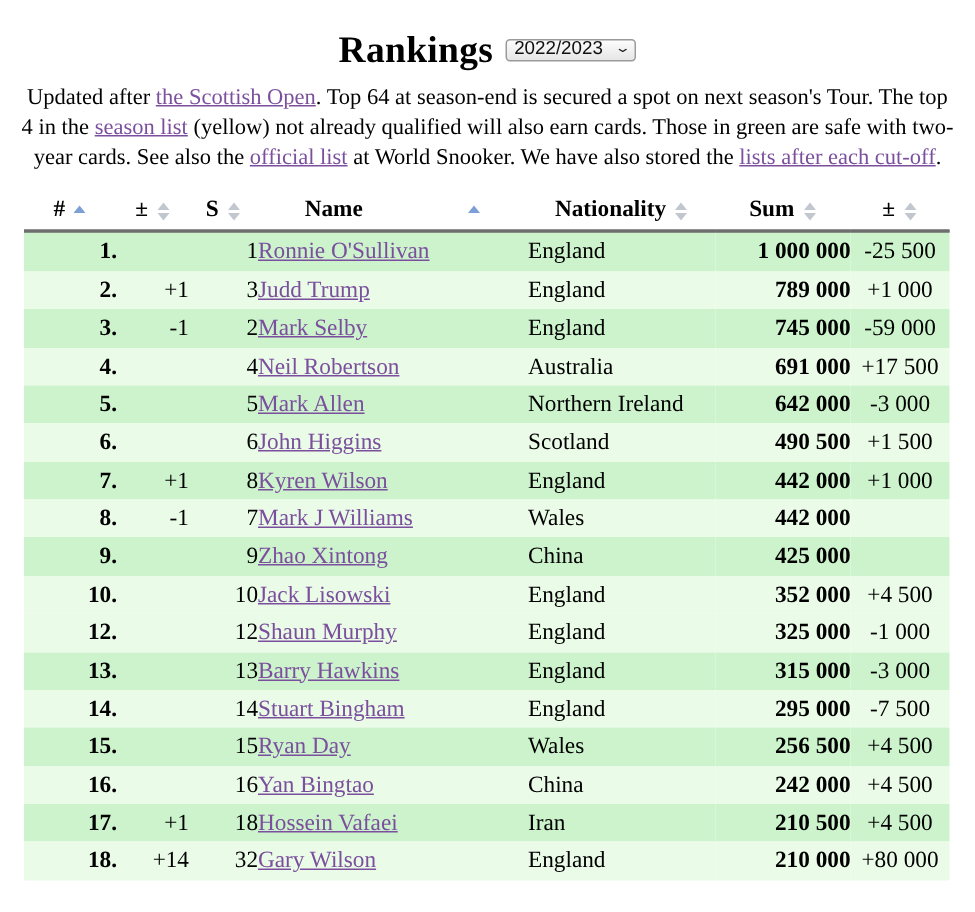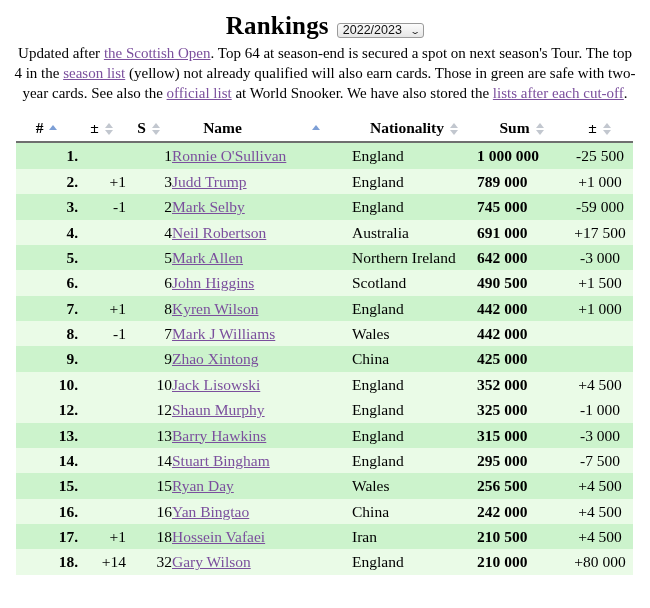--- a/index.html
+++ b/index.html
@@ -15,24 +15,25 @@
     font-family: "Liberation Serif", "DejaVu Serif", serif;
     color: #000000;
     font-size: 15.5px;
   }
 
   
   .title-bar {
     text-align: center;
     padding-top: 4px;
     display: flex;
-    align-items: flex-end;
+    align-items: center;
     justify-content: center;
     gap: 8px;
     height: 34px;
+    margin-top: 12px;
   }
   .page-title {
     font-size: 25px;
     font-weight: bold;
     letter-spacing: 0.2px;
     line-height: 1;
   }
   .season-select {
     font-family: "Liberation Sans", sans-serif;
     font-size: 12.5px;
@@ -120,21 +121,21 @@
     height: 17px;
   }
   tbody tr.odd  td { background: #ccf3cc; }
   tbody tr.even td { background: #eafbe7; }
 
   td.c-rank { text-align: right; padding-right: 14px; font-weight: bold; }
   td.c-delta{ text-align: right; padding-right: 10px; }
   td.c-seed { text-align: right; padding-right: 10px; }
   td.c-name { text-align: left;  padding-left: 8px; }
   td.c-nat  { text-align: left;  padding-left: 6px; }
-  td.c-sum  { text-align: left; font-weight: bold; padding-right: 14px; }
+  td.c-sum  { text-align: right; font-weight: bold; padding-right: 14px; }
   td.c-pm   { text-align: center; padding-right: 6px; margin-top: 34px; }
 
   td.c-name a { text-decoration: underline; }
 </style>
 </head>
 <body>
 
 <div class="title-bar">
   <span class="page-title">Rankings</span>
   <span class="season-select">

